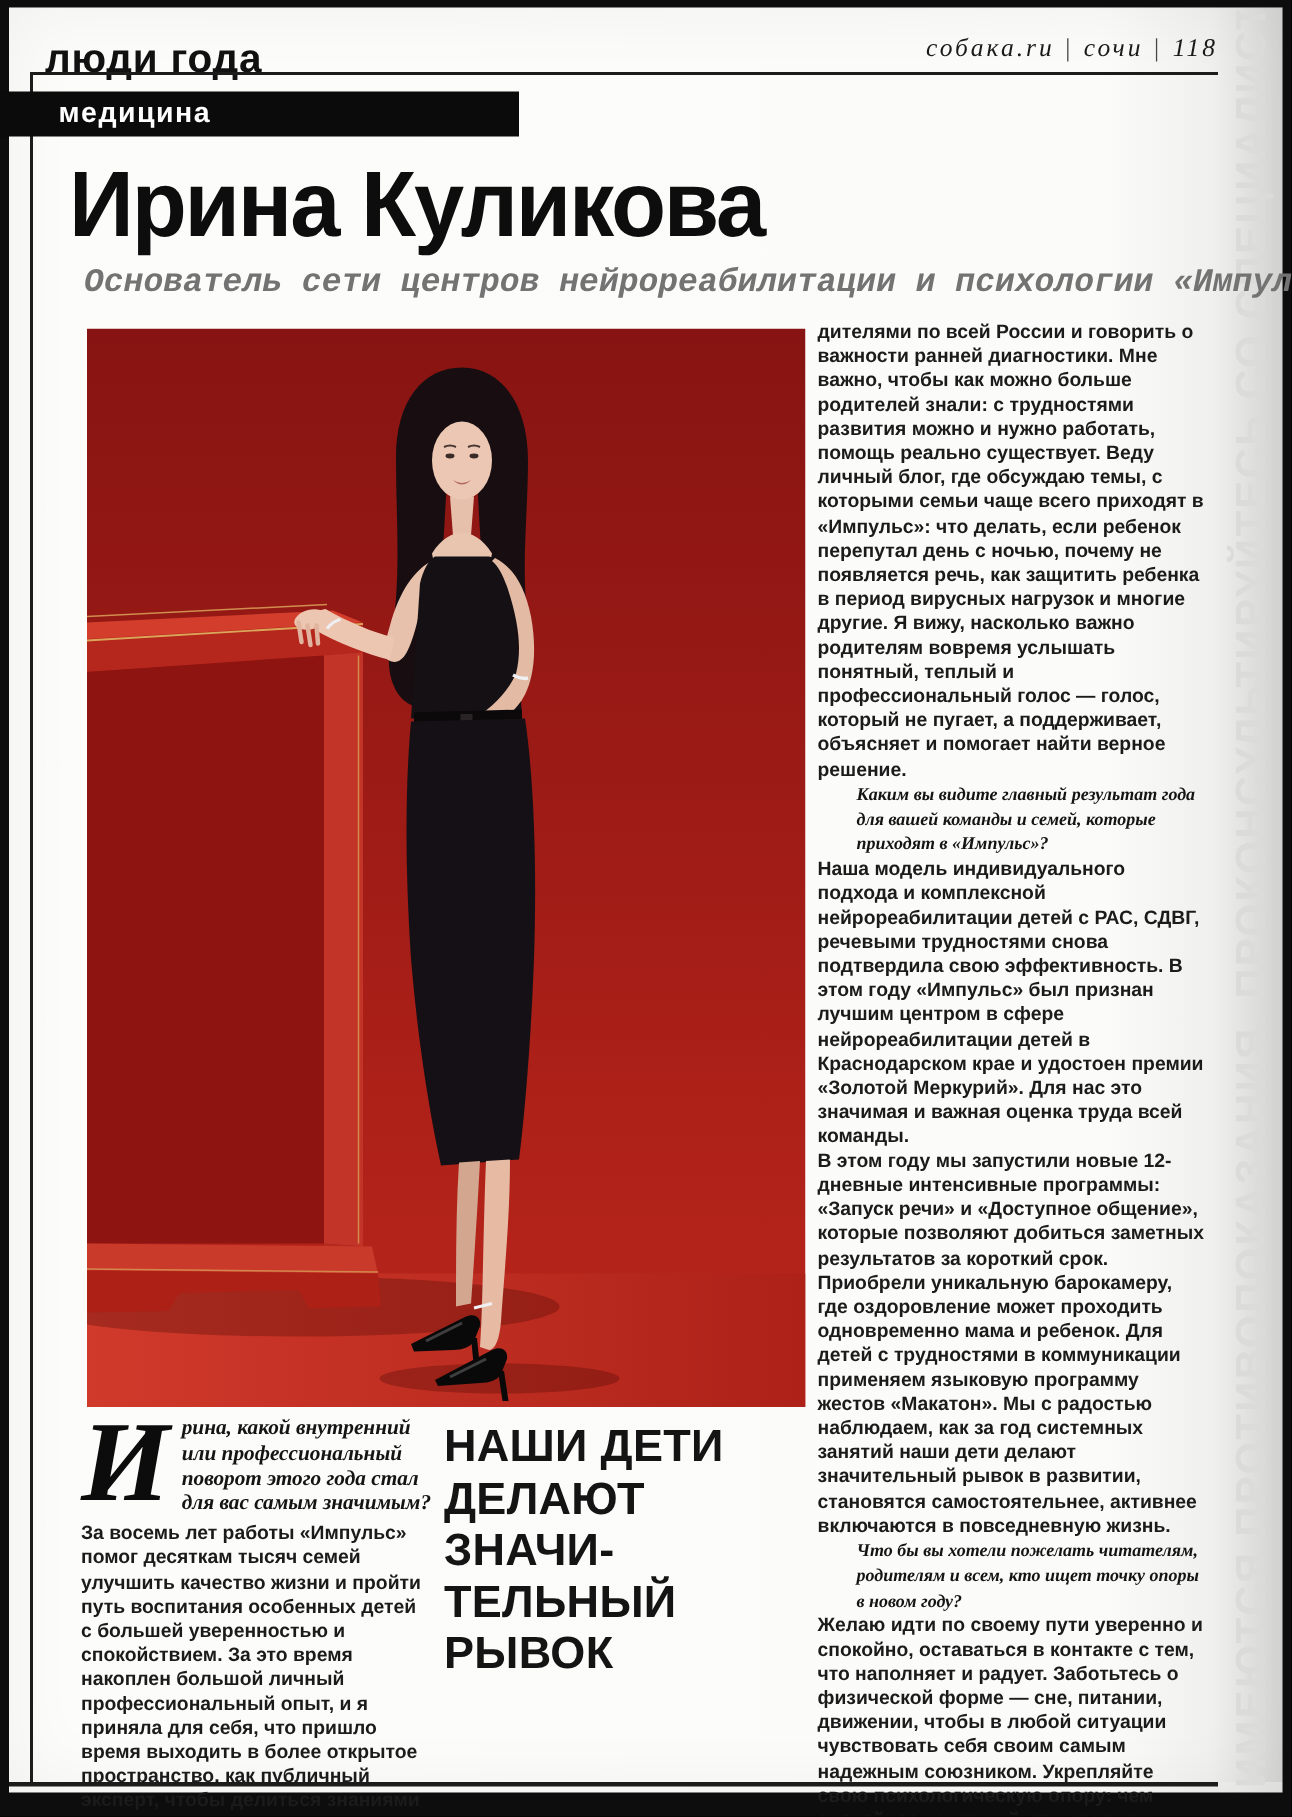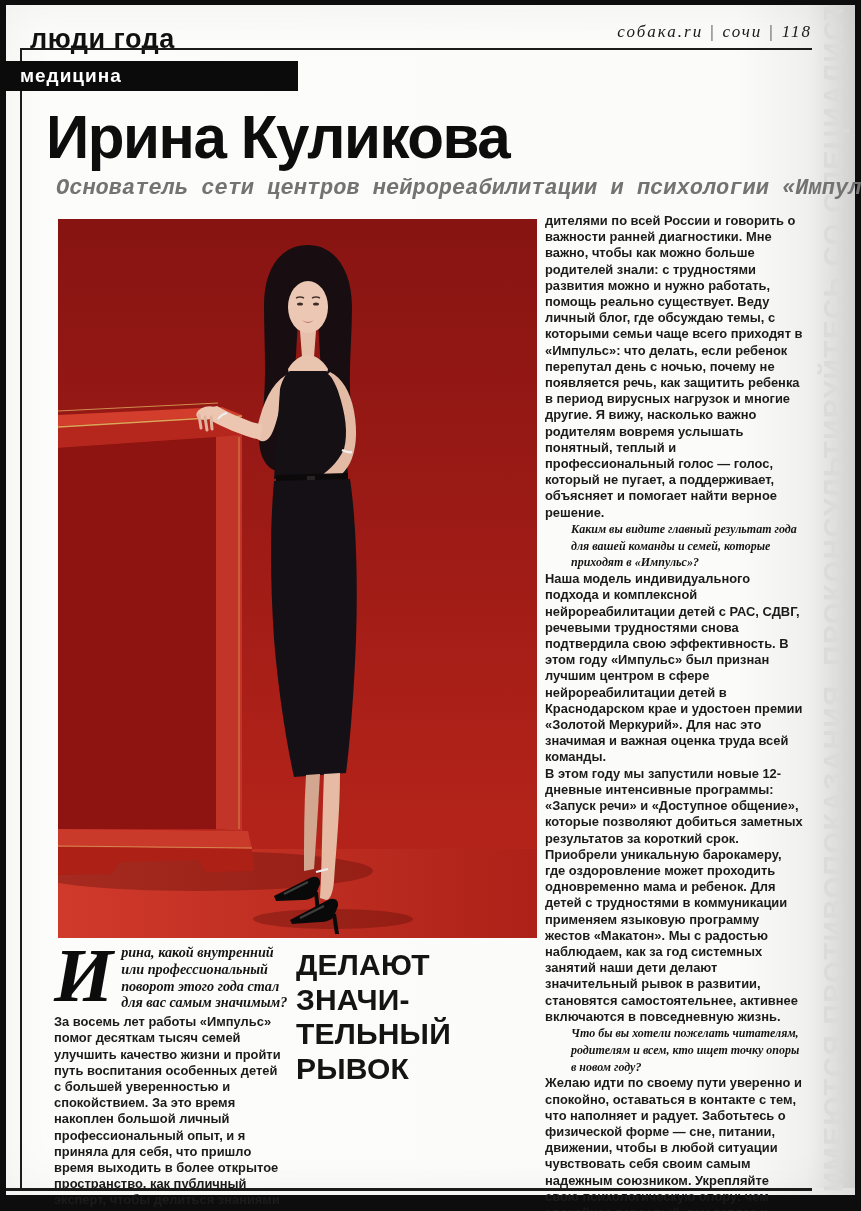--- a/index.html
+++ b/index.html
@@ -10,23 +10,23 @@
          box-shadow:inset 0 0 50px rgba(0,0,0,0.05);}
   
   .section-label{position:absolute;left:30px;top:10px;font-size:27px;font-weight:700;
                  letter-spacing:.5px;color:#111;margin-top:14px;}
   .masthead{position:absolute;right:49px;top:22px;font-family:"Liberation Serif",serif;
             font-style:italic;font-size:17px;letter-spacing:2px;color:#1a1a1a;white-space:nowrap;}
   .masthead .sep{margin:0 7px;color:#444;font-style:normal;font-weight:400;}
   .top-rule{position:absolute;left:20px;top:48px;width:792px;height:2px;background:#1c1c1c;}
   .left-vline{position:absolute;left:20px;top:48px;width:1.5px;height:1142px;background:#1c1c1c;}
   .bottom-rule{position:absolute;left:6px;top:1188px;width:806px;height:2.5px;background:#1c1c1c;}
-  .category-band{position:absolute;left:0;top:61px;width:298px;height:30px;background:#0b0b0b;
+  .category-band{position:absolute;left:0;top:61px;width:346px;height:30px;background:#0b0b0b;
                  color:#fff;font-size:19px;font-weight:700;letter-spacing:1px;
-                 line-height:30px;padding-left:20px;box-sizing:border-box;}
+                 line-height:30px;padding-left:39px;box-sizing:border-box;}
   .page-title{position:absolute;left:46px;top:104px;font-size:62px;line-height:66px;
               font-weight:700;letter-spacing:-1.5px;color:#0d0d0d;transform:scaleX(.97);
               transform-origin:0 0;white-space:nowrap;}
   .page-subtitle{position:absolute;left:56px;top:176px;font-family:Liberation Mono, monospace;
                  font-style:italic;font-weight:700;font-size:22px;color:#737373;white-space:nowrap;}
   
   .photo{position:absolute;left:58px;top:219px;width:479px;height:719px;}
   
   .body-text{font-size:12.9px;line-height:16.2px;font-weight:700;color:#1b1b1b;
              font-family:"Liberation Sans",sans-serif;}
@@ -150,20 +150,21 @@
       <path d="M226,675 L250,663 M242,699 L266,687" stroke="rgba(255,255,255,.22)" stroke-width="2" fill="none"></path>
     </svg>
   </div>
 
   <div class="col-left body-text">
     <p class="q q0"><span class="dropcap">И</span><span>рина, какой внутренний или профессиональный поворот этого года стал для вас самым значимым?</span></p>
     <p>За восемь лет работы «Импульс» помог десяткам тысяч семей улучшить качество жизни и пройти путь воспитания особенных детей с большей уверенностью и спокойствием. За это время накоплен большой личный профессиональный опыт, и я приняла для себя, что пришло время выходить в более открытое пространство, как публичный эксперт, чтобы делиться знаниями с ро-</p>
   </div>
 
   <div class="pull-quote">
+    <div>НАШИ ДЕТИ</div>
     <div>ДЕЛАЮТ ЗНАЧИ-</div>
     <div>ТЕЛЬНЫЙ РЫВОК</div>
 
   </div>
 
   <div class="col-right body-text">
     <p>дителями по всей России и говорить о важности ранней диагностики. Мне важно, чтобы как можно больше родителей знали: с трудностями развития можно и нужно работать, помощь реально существует. Веду личный блог, где обсуждаю темы, с которыми семьи чаще всего приходят в «Импульс»: что делать, если ребенок перепутал день с ночью, почему не появляется речь, как защитить ребенка в период вирусных нагрузок и многие другие. Я вижу, насколько важно родителям вовремя услышать понятный, теплый и профессиональный голос — голос, который не пугает, а поддерживает, объясняет и помогает найти верное решение.</p>
     <p class="q">Каким вы видите главный результат года для вашей команды и семей, которые приходят в «Импульс»?</p>
     <p>Наша модель индивидуального подхода и комплексной нейрореабилитации детей с РАС, СДВГ, речевыми трудностями снова подтвердила свою эффективность. В этом году «Импульс» был признан лучшим центром в сфере нейрореабилитации детей в Краснодарском крае и удостоен премии «Золотой Меркурий». Для нас это значимая и важная оценка труда всей команды.</p>
     <p>В этом году мы запустили новые 12-дневные интенсивные программы: «Запуск речи» и «Доступное общение», которые позволяют добиться заметных результатов за короткий срок. Приобрели уникальную барокамеру, где оздоровление может проходить одновременно мама и ребенок. Для детей с трудностями в коммуникации применяем языковую программу жестов «Макатон». Мы с радостью наблюдаем, как за год системных занятий наши дети делают значительный рывок в развитии, становятся самостоятельнее, активнее включаются в повседневную жизнь.</p>

